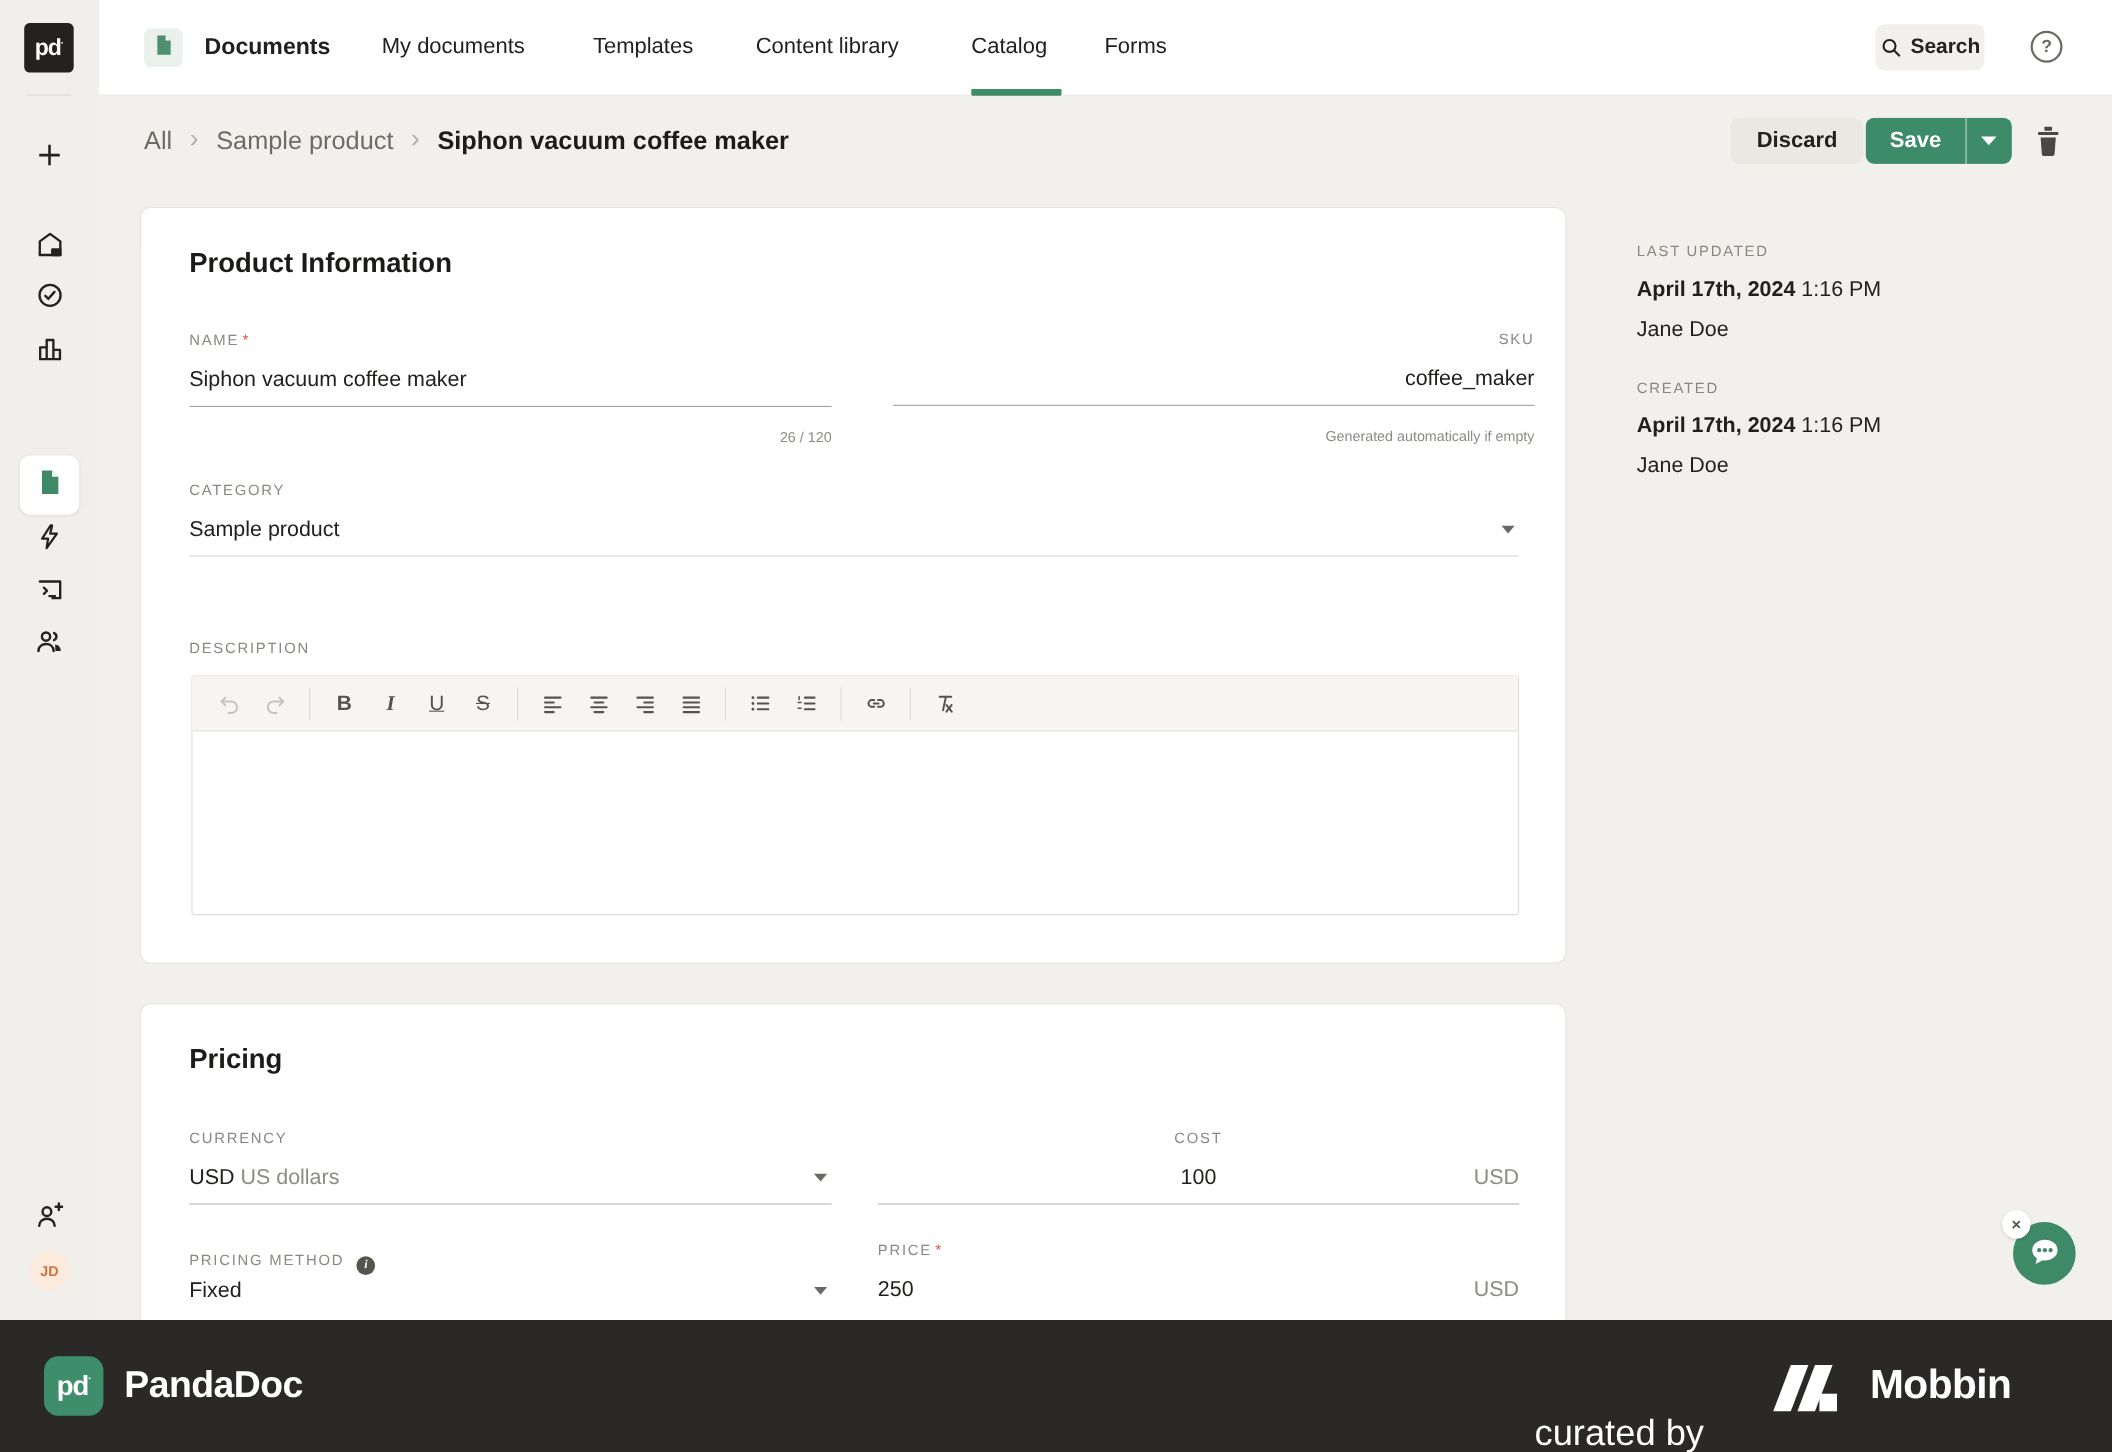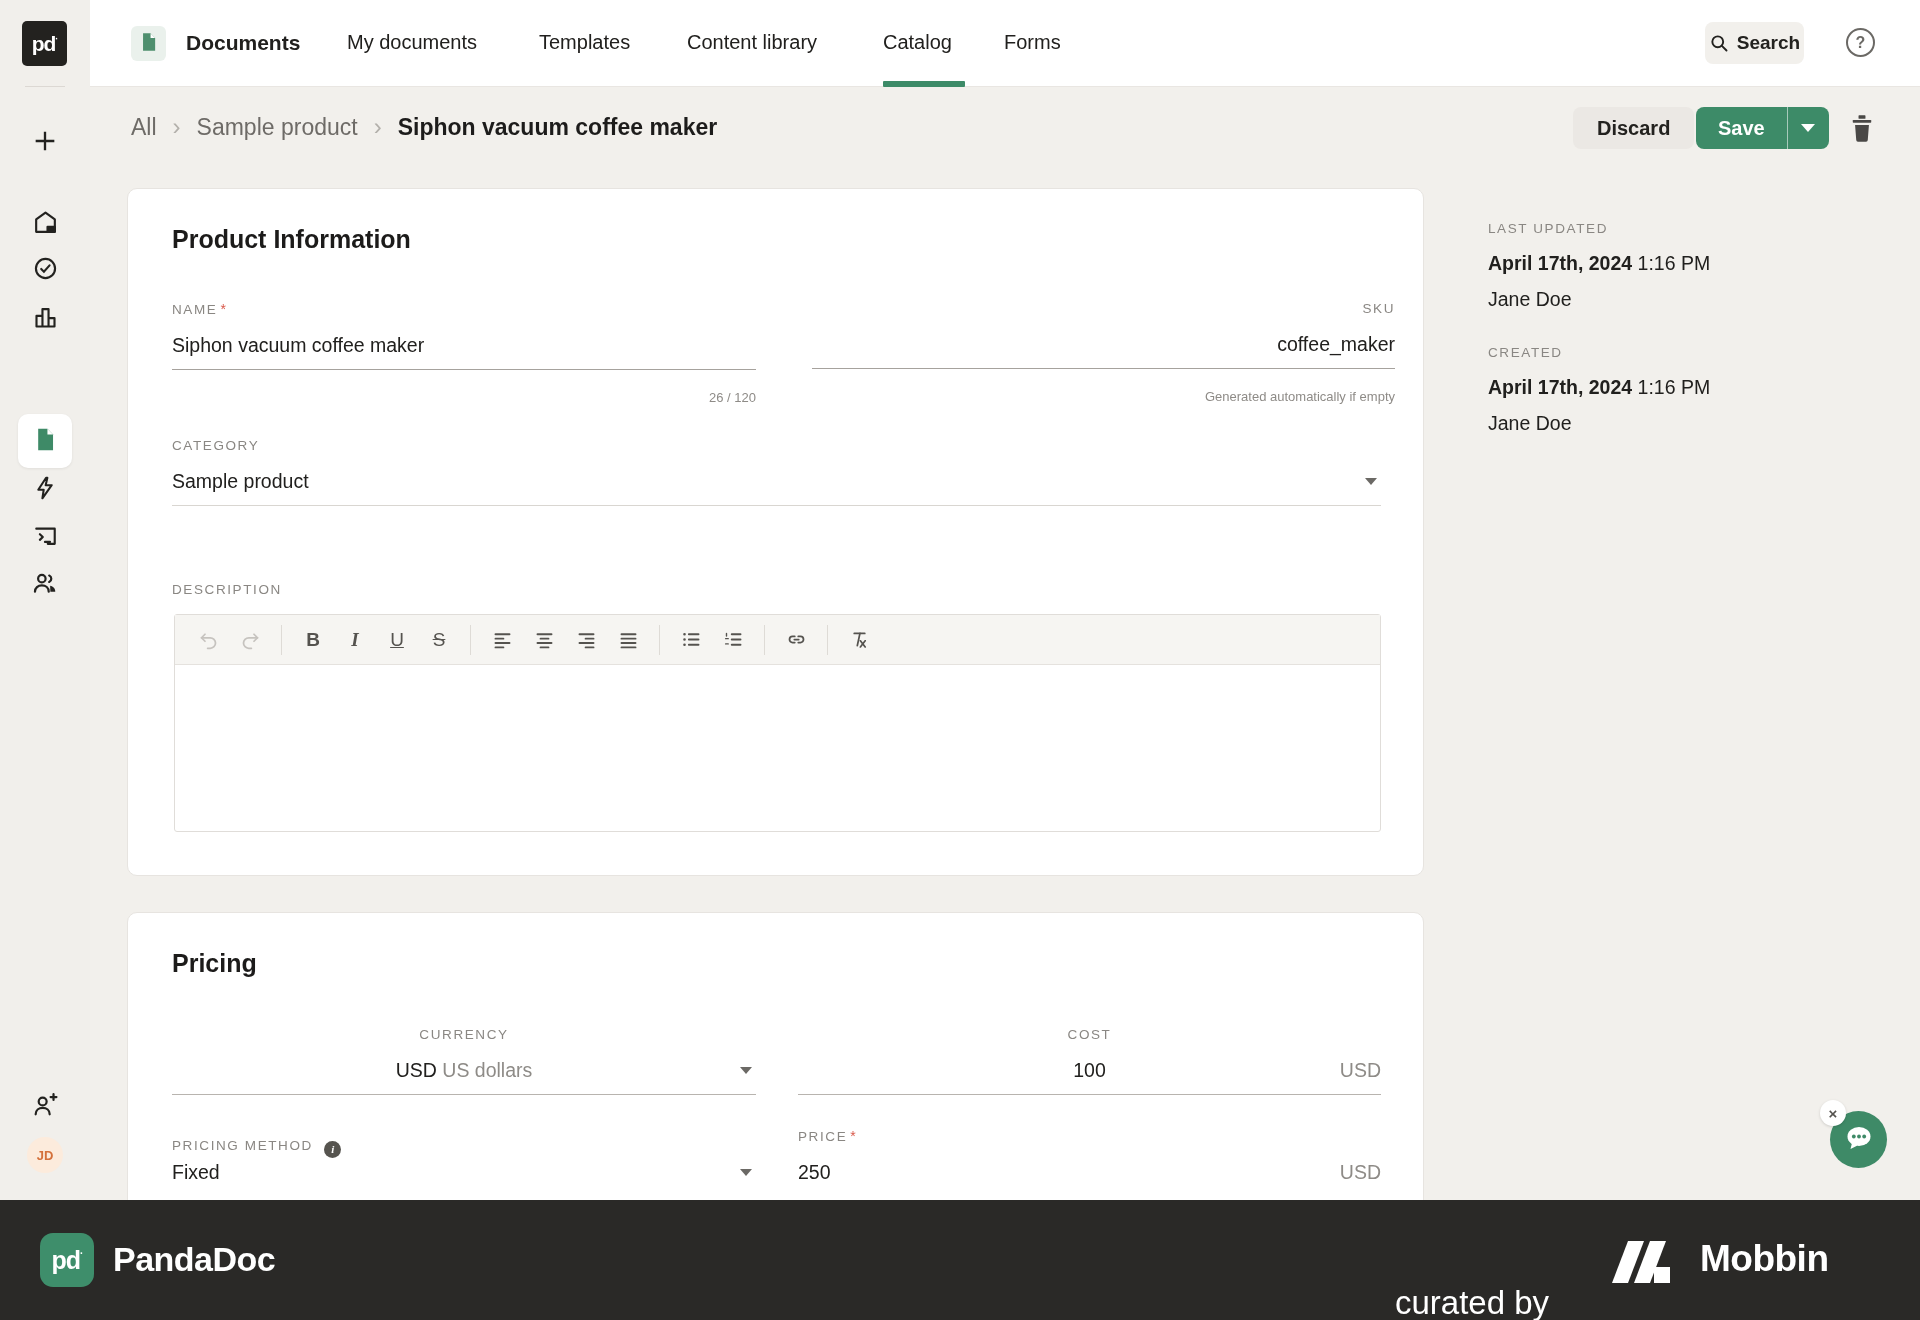--- a/index.html
+++ b/index.html
@@ -422,21 +422,21 @@
     <div class="m-line" style="top:164px"><b>April 17th, 2024</b>&nbsp;<span>1:16 PM</span></div>
     <div class="m-line" style="top:200px">Jane Doe</div>
     <div class="m-label" style="top:257px">CREATED</div>
     <div class="m-line" style="top:288px"><b>April 17th, 2024</b>&nbsp;<span>1:16 PM</span></div>
     <div class="m-line" style="top:324px">Jane Doe</div>
   </aside>
 
   <section class="card card-2">
     <h2 class="card-title">Pricing</h2>
 
-    <div class="field" style="left:44px; top:114px; width:584px;text-align:center;">
+    <div class="field" style="left:44px; top:114px; width:584px;">
       <div class="f-label">CURRENCY</div>
       <div class="val-rel u-mid">
         <div class="val" style="margin-top:17px;"><span>USD</span> <span style="color:#8e8b87">US dollars</span></div>
         <span class="tri-down arrow-abs"></span>
       </div>
     </div>
 
     <div class="field" style="left:670px; top:114px; width:583px;text-align:center;">
       <div class="f-label">COST</div>
       <div class="val-rel u-mid" style="margin-top:17px;">

